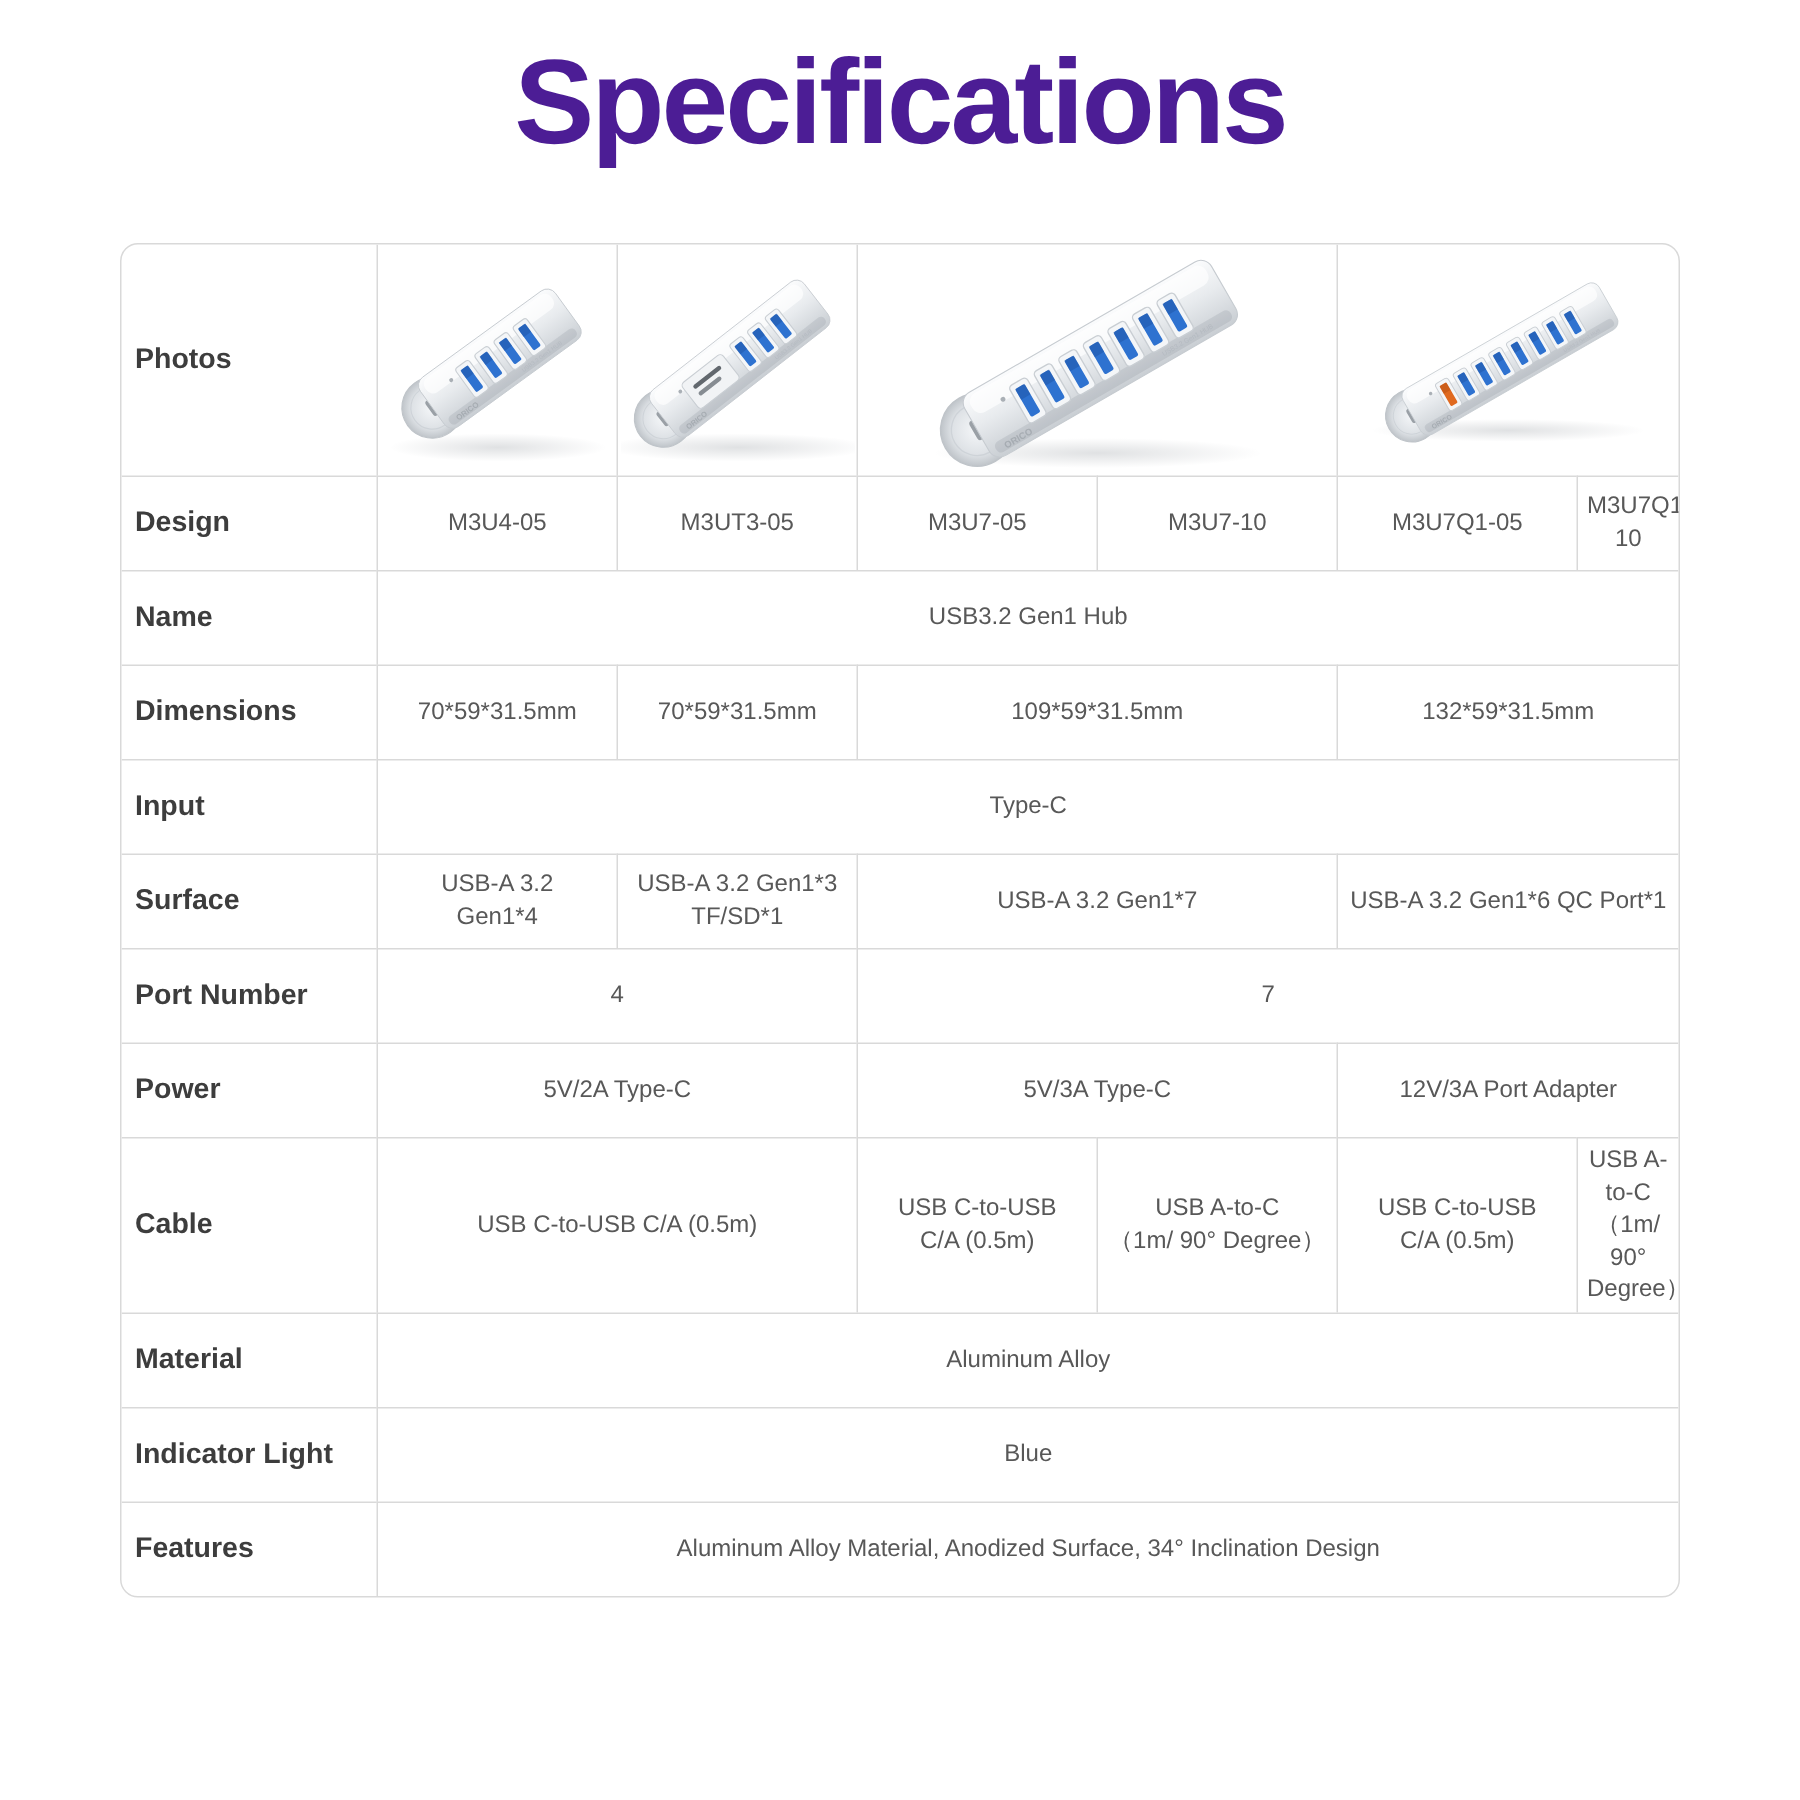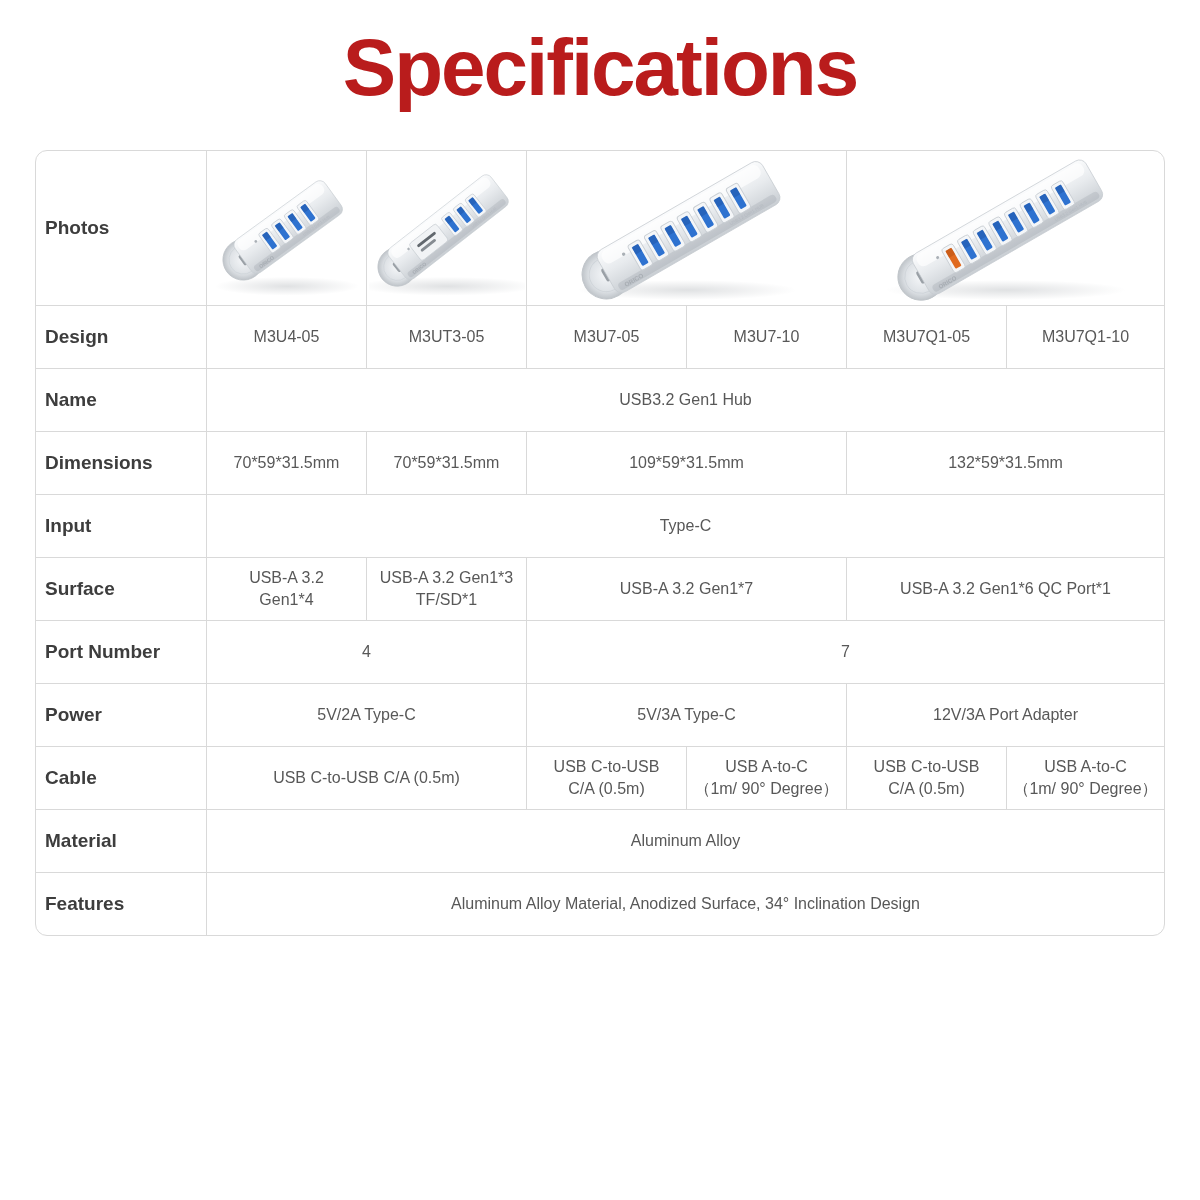--- a/index.html
+++ b/index.html
@@ -8,26 +8,26 @@
   .page {
     width: 1200px; height: 1200px; background: #ffffff;
     position: relative; overflow: hidden;
   }
   .page-title {
     margin: 22px 0 0 0;
     text-align: center;
     font-size: 80px;
     font-weight: 700;
     letter-spacing: -2px;
-    color: #b91c1c;
+    color: #4c1d95;
     line-height: 1.15;
   }
   .table-wrap {
-    width: 1130px;
-    margin: 36px auto 0 auto;
+    width: 1040px;
+    margin: 48px auto 0 auto;
     border: 1px solid #d9d9d9;
     border-radius: 12px;
     overflow: hidden;
     background: #fff;
   }
   table.spec {
     border-collapse: separate;
     border-spacing: 0;
     width: 100%;
     table-layout: fixed;
@@ -336,20 +336,24 @@
 C/A (0.5m)</td>
         <td>USB A-to-C
 （1m/ 90° Degree）</td>
       </tr>
 
       <tr class="std-row">
         <td class="label">Material</td>
         <td colspan="6">Aluminum Alloy</td>
       </tr>
 
+      <tr class="std-row">
+        <td class="label">Indicator Light</td>
+        <td colspan="6">Blue</td>
+      </tr>
 
       <tr class="std-row">
         <td class="label">Features</td>
         <td colspan="6">Aluminum Alloy Material, Anodized Surface, 34° Inclination Design</td>
       </tr>
 
     </tbody>
       </table>
   </div>
 </div>

